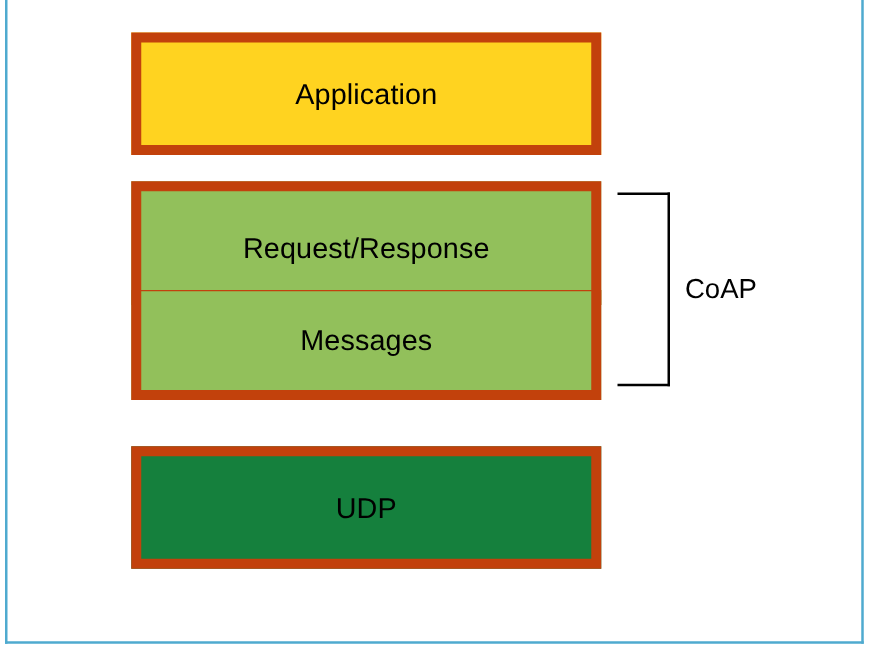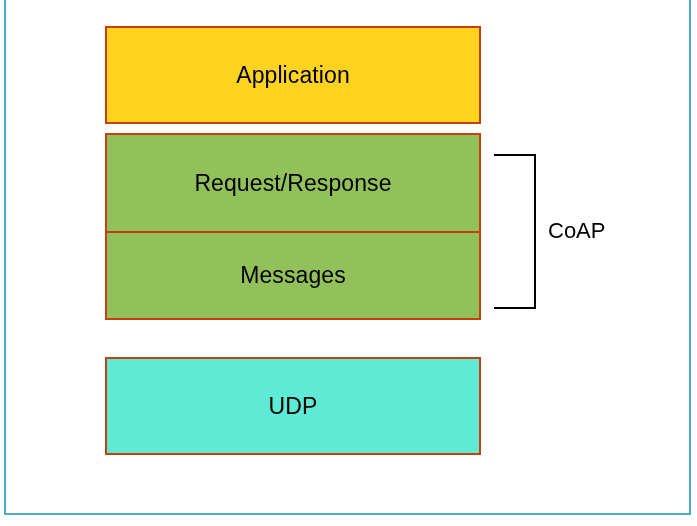--- a/index.html
+++ b/index.html
@@ -24,52 +24,52 @@
   }
   .frame-left  { left: 4px;  top: 0px;   width: 2px;  height: 515px; }
   .frame-right { left: 689px; top: 0px;  width: 2px;  height: 515px; }
   .frame-bottom{ left: 4px;  top: 513px; width: 687px; height: 2px; }
 
   .layer-box {
     position: absolute;
     left: 105px;
     width: 376px;
     box-sizing: border-box;
-    border: 2px solid #c2410c;
+    border: 8px solid #c2410c;
     display: flex;
     align-items: center;
     justify-content: center;
     color: #000000;
     font-size: 23px;
     line-height: 1;
     letter-spacing: 0.1px;
     white-space: nowrap;
   }
 
   .box-application {
     top: 26px;
     height: 98px;
     background: #FFD320;
   }
   .box-request-response {
-    top: 133px;
+    top: 145px;
     height: 99px;
     background: #92C05B;
     border-bottom-width: 1px;
   }
   .box-messages {
     top: 232px;
     height: 88px;
     background: #92C05B;
     border-top-width: 1px;
   }
   .box-udp {
     top: 357px;
     height: 98px;
-    background: #5eead4;
+    background: #15803d;
   }
 
   
   .bracket {
     position: absolute;
     left: 494px;
     top: 154px;
     width: 42px;
     height: 155px;
   }

